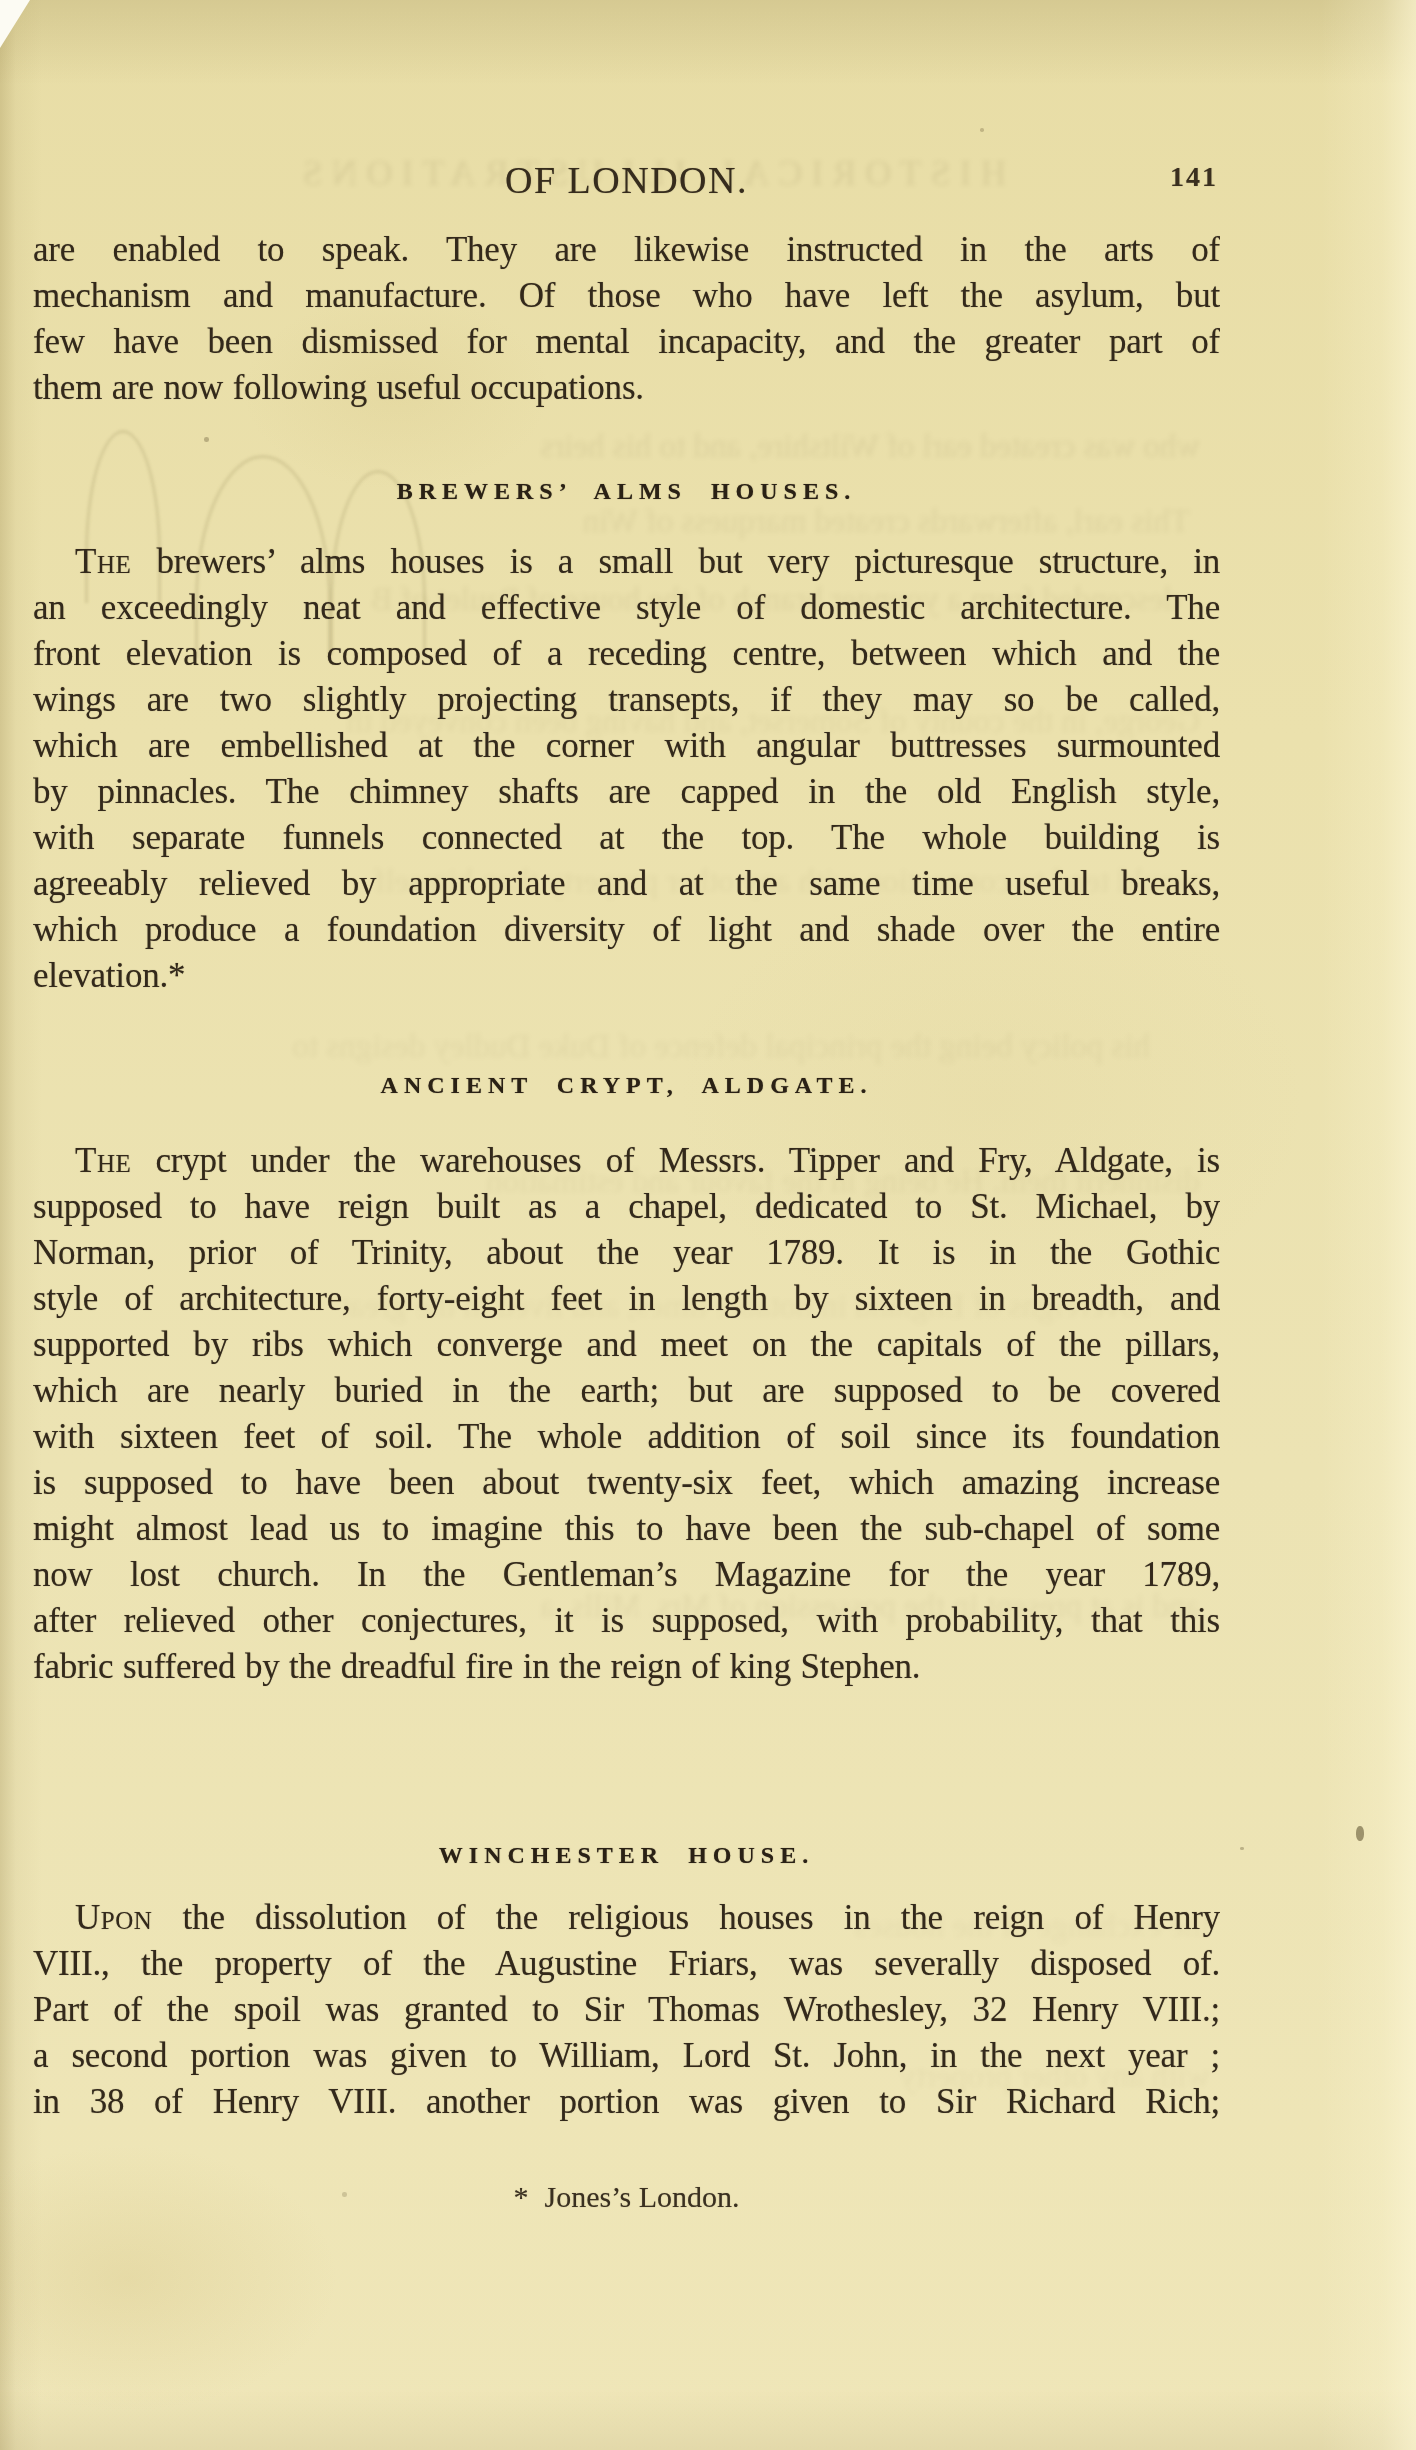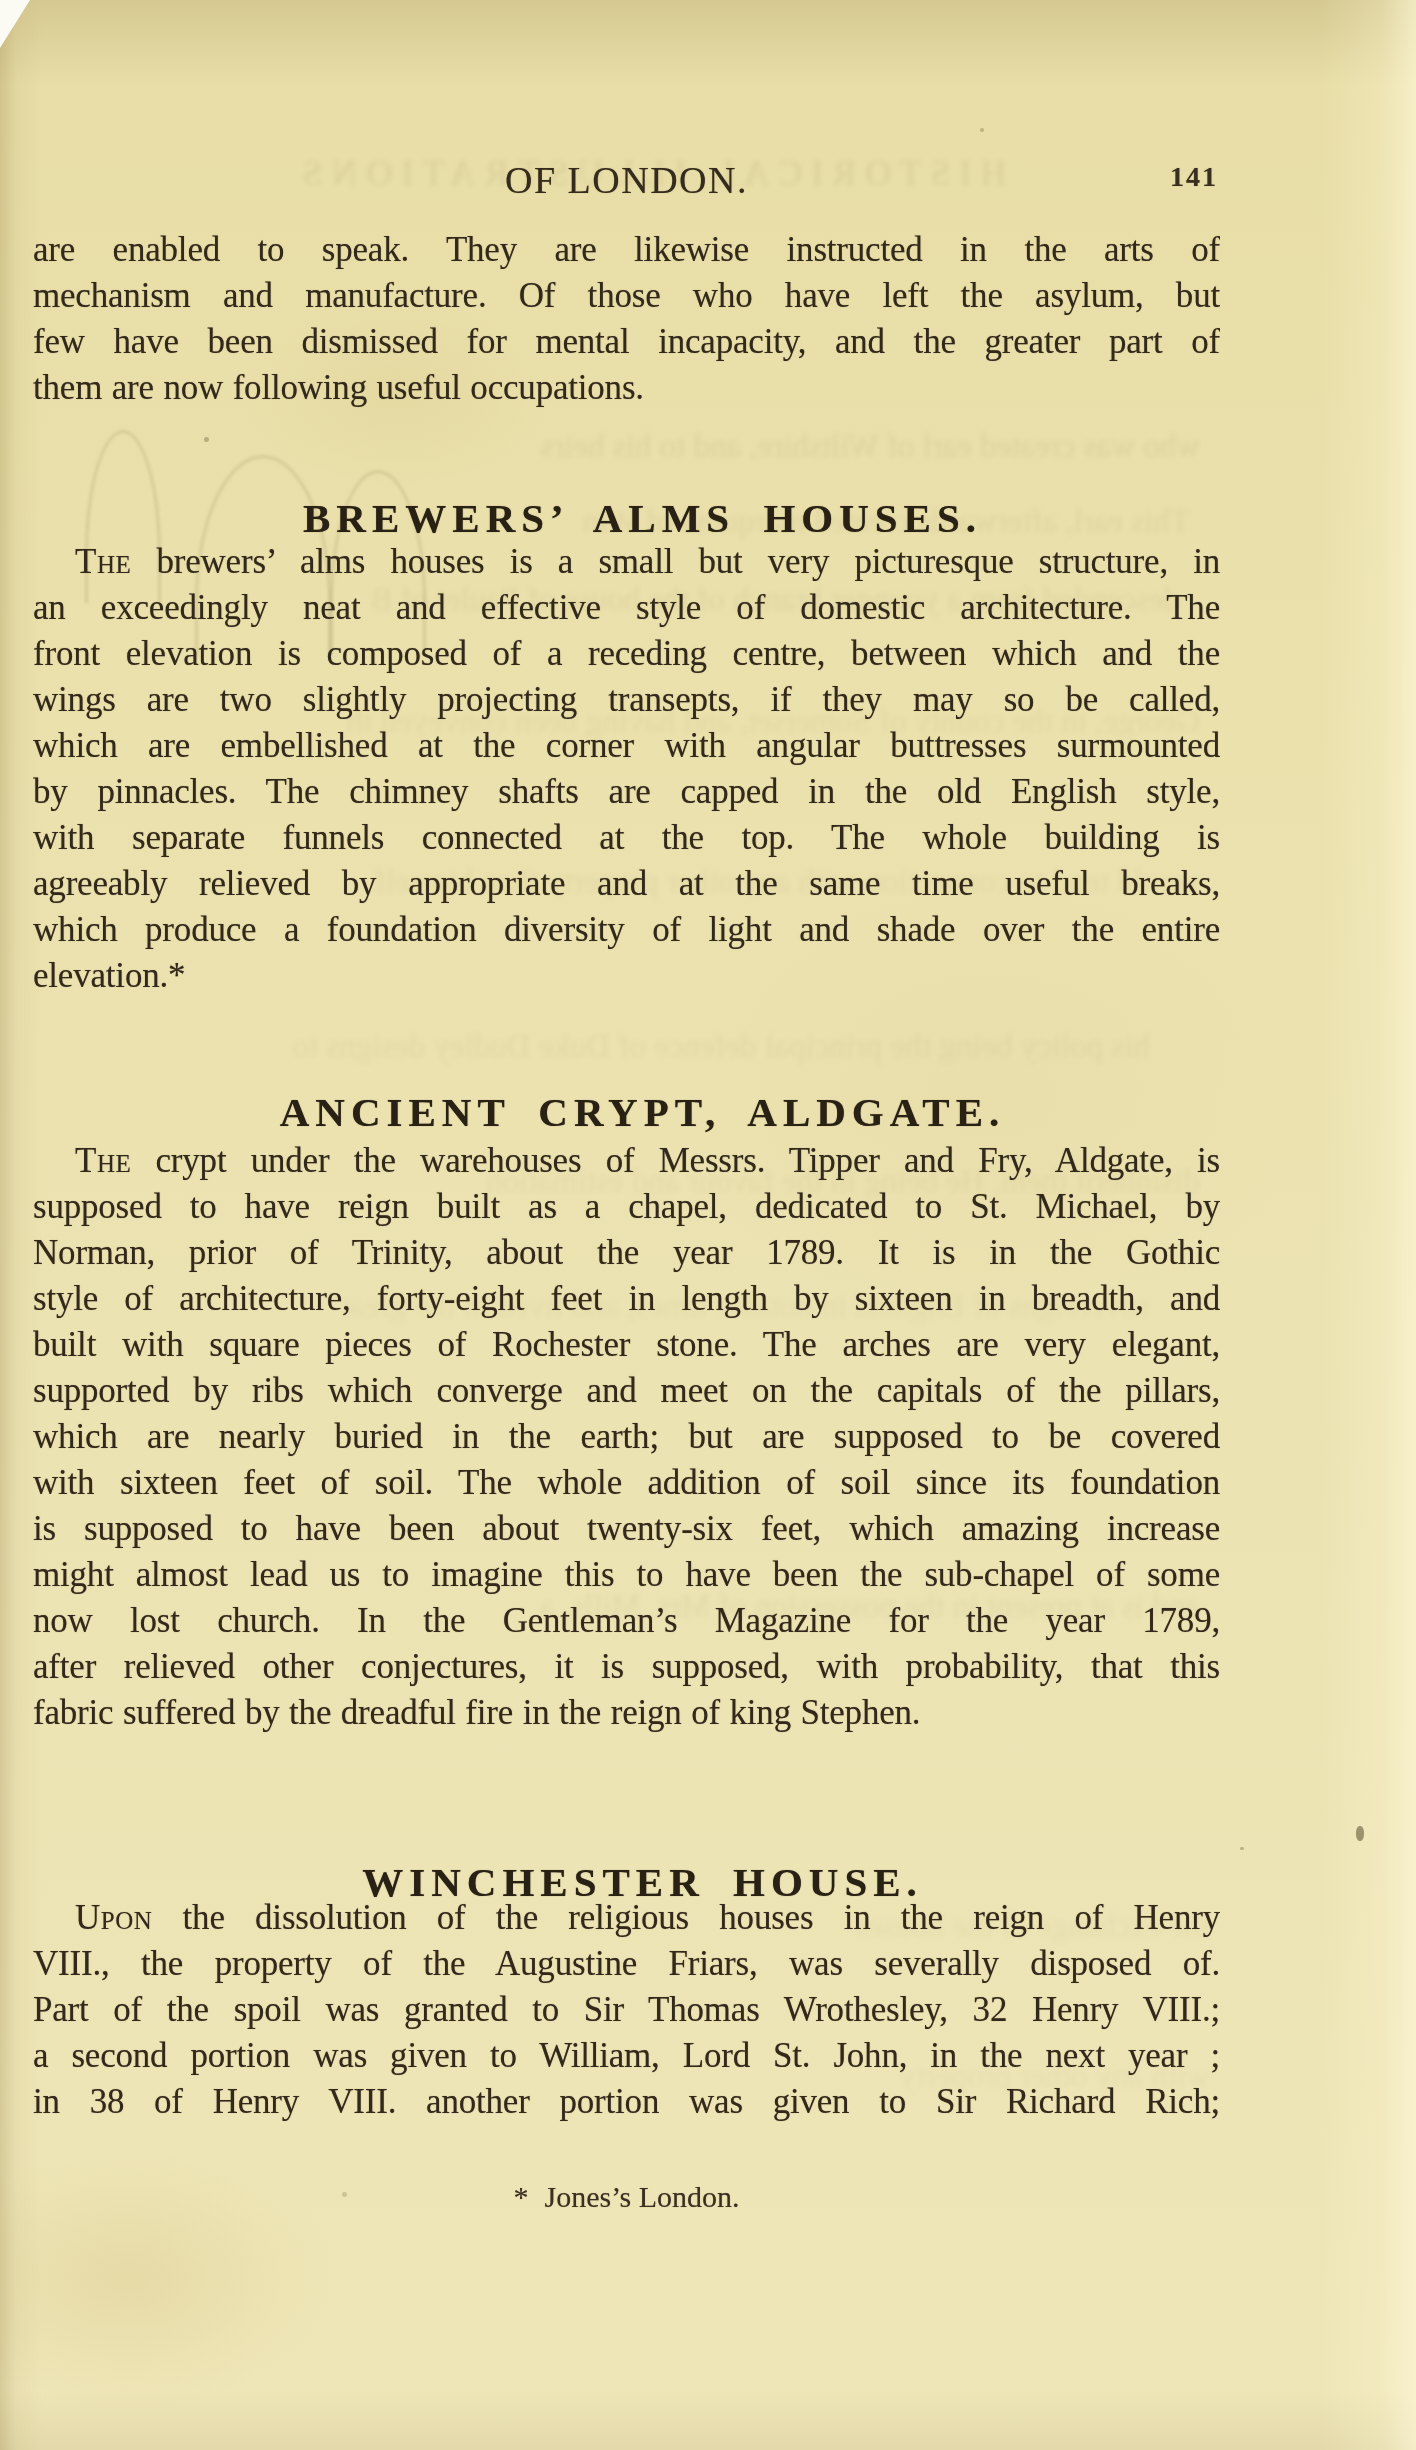--- a/index.html
+++ b/index.html
@@ -28,22 +28,22 @@
   
   .para{position:absolute;left:33px;width:1187px;}
   .line{height:46px;line-height:46px;font-size:35px;letter-spacing:-0.2px;word-spacing:1px;
     text-align:justify;text-align-last:justify;overflow:hidden;white-space:normal;
     text-shadow:0 0 1px rgba(51,41,27,.42);}
   .line.last{text-align-last:left;}
   .para.lead-indent .line.first{text-indent:42px;font-family:Liberation Serif, serif;}
   .lead{font-variant:small-caps;letter-spacing:.5px;}
   #p1{top:227px} #p2{top:539px} #p3{top:1138px} #p4{top:1895px}
   
-  .heading{position:absolute;left:33px;width:1187px;text-align:center;margin:16px;
-    font-size:41px;font-weight:bold;letter-spacing:6px;word-spacing:12px;color:#2a2115;
+  .heading{position:absolute;left:33px;width:1187px;text-align:center;margin:0;
+    font-size:24px;font-weight:bold;letter-spacing:6px;word-spacing:12px;color:#2a2115;
     text-shadow:0 0 1px rgba(42,33,21,.55);}
   #h1{top:478px} #h2{top:1072px} #h3{top:1842px}
   
   .footnote{position:absolute;left:33px;top:2180px;width:1187px;text-align:center;
     font-size:30px;color:#3a3020;text-shadow:0 0 1px rgba(58,48,32,.4);}
   .fn-marker{margin-right:16px;}
   
   .bleed{position:absolute;transform:scaleX(-1);filter:blur(2.4px);color:#6f6236;
     font-size:33px;height:42px;line-height:42px;white-space:nowrap;overflow:hidden;
     pointer-events:none;}
@@ -104,21 +104,20 @@
       <div class="line last">elevation.*</div>
     </div>
 
   <h2 class="heading" id="h2">ANCIENT CRYPT, ALDGATE.</h2>
 
   <div class="para lead-indent" id="p3">
       <div class="line first"><span class="lead">The</span> crypt under the warehouses of Messrs. Tipper and Fry, Aldgate, is</div>
       <div class="line">supposed to have reign built as a chapel, dedicated to St. Michael, by</div>
       <div class="line">Norman, prior of Trinity, about the year 1789.  It is in the Gothic</div>
       <div class="line">style of architecture, forty-eight feet in length by sixteen in breadth, and</div>
-      <div class="line">built with square pieces of Rochester stone. The arches are very elegant,</div>
       <div class="line">supported by ribs which converge and meet on the capitals of the pillars,</div>
       <div class="line">which are nearly buried in the earth; but are supposed to be covered</div>
       <div class="line">with sixteen feet of soil.  The whole addition of soil since its foundation</div>
       <div class="line">is supposed to have been about twenty-six feet, which amazing increase</div>
       <div class="line">might almost lead us to imagine this to have been the sub-chapel of some</div>
       <div class="line">now lost church.  In the Gentleman’s Magazine for the year 1789,</div>
       <div class="line">after relieved other conjectures, it is supposed, with probability, that this</div>
       <div class="line last">fabric suffered by the dreadful fire in the reign of king Stephen.</div>
     </div>
 

